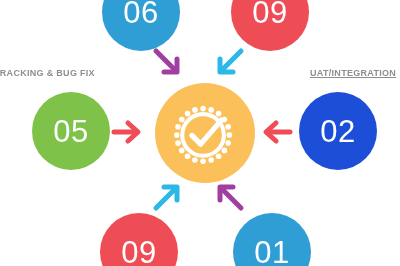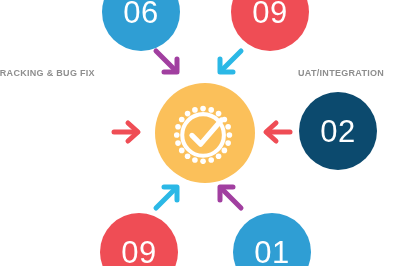--- a/index.html
+++ b/index.html
@@ -67,21 +67,21 @@
     font-family: "Liberation Sans", sans-serif;
     font-size: 9px;
     font-weight: 700;
     letter-spacing: 0.3px;
     color: #8e8e8e;
     white-space: nowrap;
     line-height: 1;
     user-select: none;
   }
   #caption-left  { left: -6px;  top: 69px; }
-  #caption-right { left: 298px; top: 69px; }
+  #caption-right { left: 310px; top: 69px; text-decoration: underline; }
 
   
   .arrow {
     position: absolute;
   }
   .arrow svg { display: block; overflow: visible; }
 
   #arrow-top-left     { left: 152px; top: 47px; }
   #arrow-top-right    { left: 213px; top: 47px; }
   #arrow-left         { left: 112px; top: 119px; }
@@ -145,32 +145,35 @@
         <path d="M28 28 L8 8"></path>
         <path d="M20 7 L7 7 L7 20"></path>
       </g>
     </svg>
   </div>
 
   <div class="step-node" id="node-01" style="background: rgb(239, 77, 85);">
     <span class="step-number">09</span>
   </div>
 
-  <div class="step-node" id="node-02" style="background: #0c4a6e;">
+  <div class="step-node" id="node-02" style="background: #1d4ed8;">
     <span class="step-number">02</span>
   </div>
 
   <div class="step-node" id="node-03" style="background: rgb(47, 158, 212);">
     <span class="step-number">01</span>
   </div>
 
   <div class="step-node" id="node-04" style="background: rgb(239, 77, 85);">
     <span class="step-number">09</span>
   </div>
 
+  <div class="step-node" id="node-05" style="background: rgb(127, 194, 74);">
+    <span class="step-number">05</span>
+  </div>
 
   <div class="step-node" id="node-06" style="background: rgb(47, 158, 212);">
     <span class="step-number">06</span>
   </div>
 
   <div id="center-hub" style="background: rgb(251, 192, 90);">
     <svg width="62" height="62" viewBox="0 0 64 64" aria-hidden="true">
 
       <g id="cog-teeth" fill="#ffffff">
           <circle cx="30.00" cy="6.80" r="2.9" fill="#ffffff"></circle>

